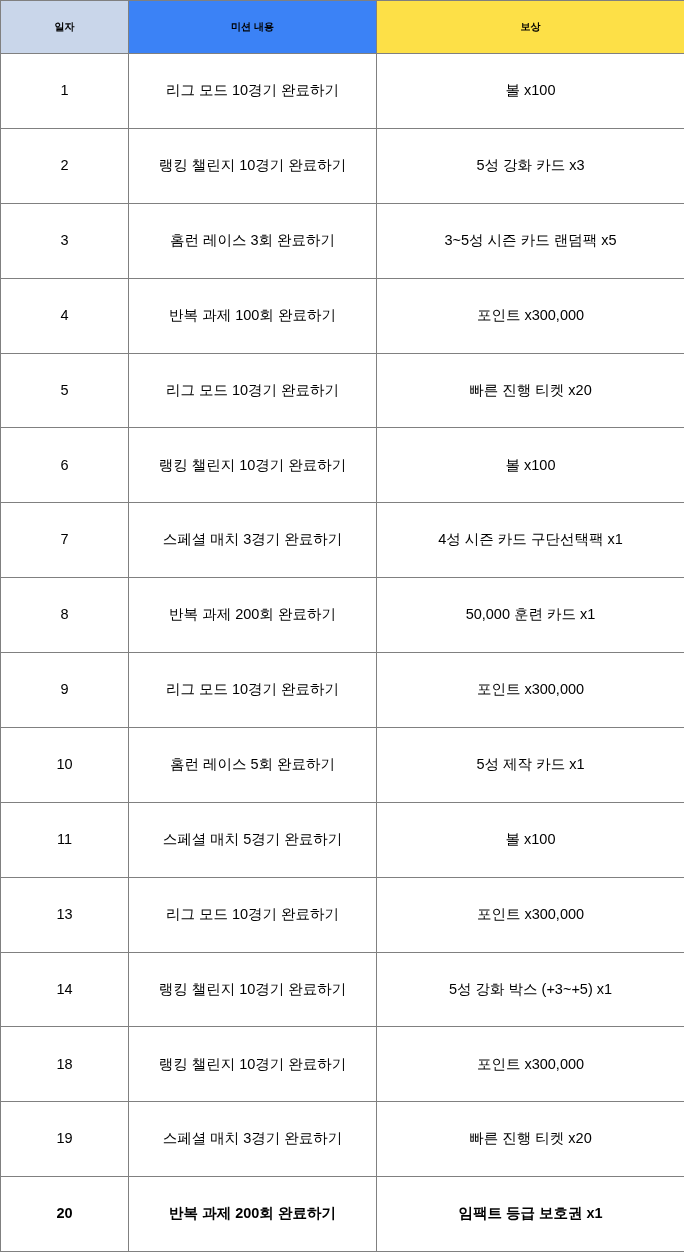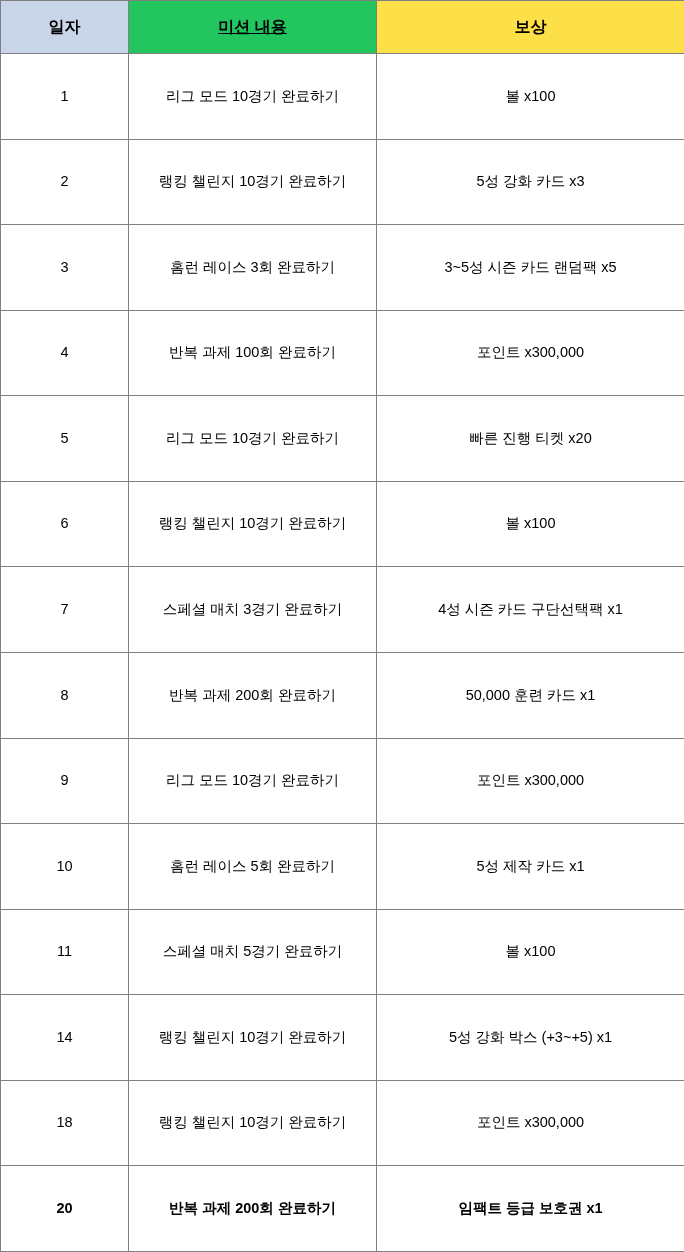--- a/index.html
+++ b/index.html
@@ -28,25 +28,25 @@
   table.mission-table td {
     border: 1px solid #808080;
     text-align: center;
     vertical-align: middle;
     font-size: 14.5px;
     padding: 0 4px;
     line-height: 1.2;
   }
   table.mission-table thead th {
     font-weight: bold;
-    font-size: 16px;
+    font-size: 10px;
     height: 52px;
   }
   th.head-day { background: #c9d6ea; }
-  th.head-mission { background: #22c55e; text-decoration: underline; }
+  th.head-mission { background: #3b82f6; }
   th.head-reward { background: #fde047; }
 
   table.mission-table tbody td { height: 60px; }
   table.mission-table tbody tr.last-row td { font-weight: bold; }
 </style>
 </head>
 <body>
 
 <table class="mission-table">
   <colgroup>
@@ -111,28 +111,38 @@
         <td>10</td>
         <td>홈런 레이스 5회 완료하기</td>
         <td>5성 제작 카드 x1</td>
       </tr>
       <tr>
         <td>11</td>
         <td>스페셜 매치 5경기 완료하기</td>
         <td>볼 x100</td>
       </tr>
       <tr>
+        <td>13</td>
+        <td>리그 모드 10경기 완료하기</td>
+        <td>포인트 x300,000</td>
+      </tr>
+      <tr>
         <td>14</td>
         <td>랭킹 챌린지 10경기 완료하기</td>
         <td>5성 강화 박스 (+3~+5) x1</td>
       </tr>
       <tr>
         <td>18</td>
         <td>랭킹 챌린지 10경기 완료하기</td>
         <td>포인트 x300,000</td>
+      </tr>
+      <tr>
+        <td>19</td>
+        <td>스페셜 매치 3경기 완료하기</td>
+        <td>빠른 진행 티켓 x20</td>
       </tr>
       <tr class="last-row">
         <td>20</td>
         <td>반복 과제 200회 완료하기</td>
         <td>임팩트 등급 보호권 x1</td>
       </tr>
     </tbody>
 </table>
 
 </body></html>

